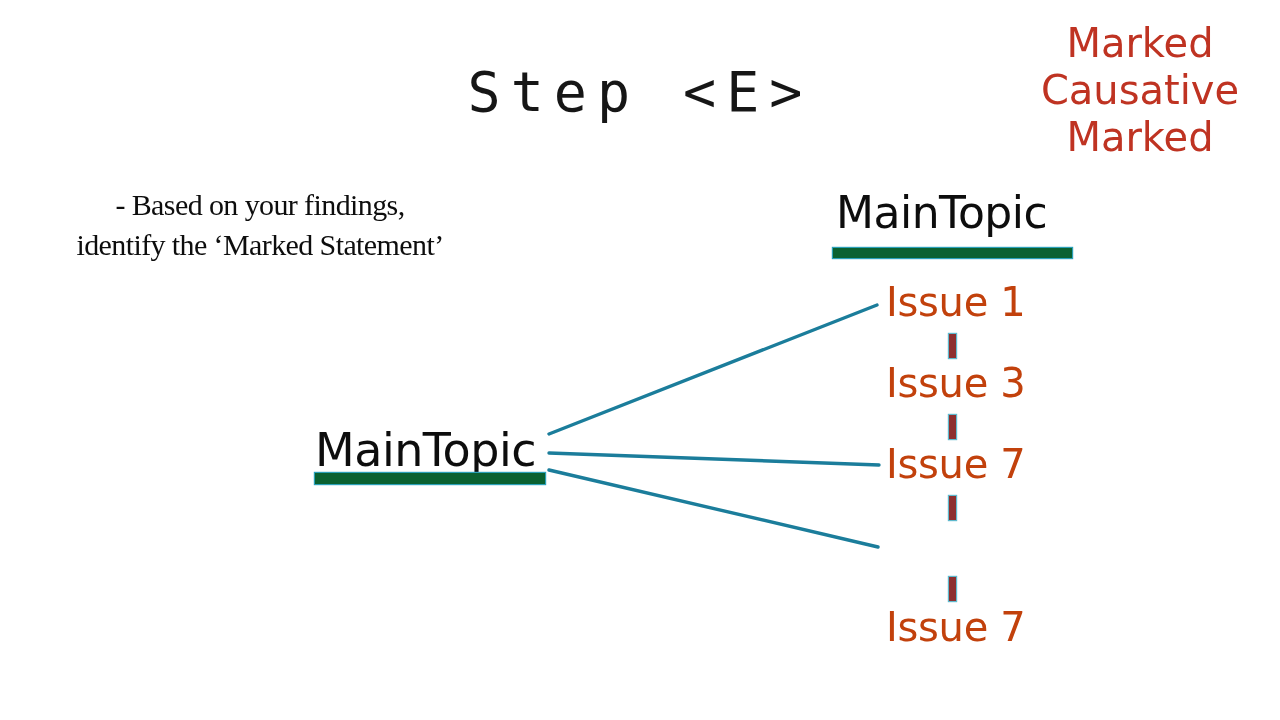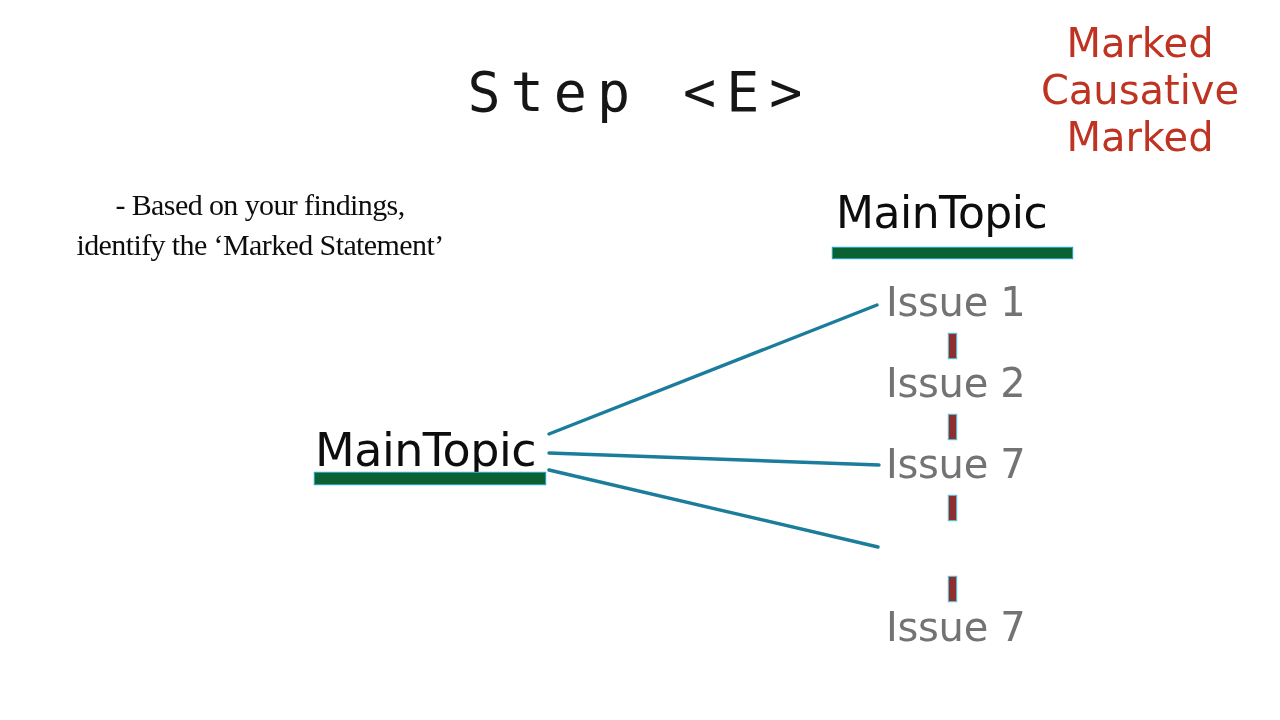--- a/index.html
+++ b/index.html
@@ -108,21 +108,21 @@
     left: 315px;
     top: 473px;
     width: 230px;
     height: 11px;
   }
 
   
   .issue-item {
     position: absolute;
     left: 886px;
-    color: #737373;
+    color: #c2410c;
     font-family: "DejaVu Sans", sans-serif;
     font-size: 40px;
     font-weight: 400;
     letter-spacing: -0.3px;
     white-space: nowrap;
     line-height: 1;
   }
 
   
   .issue-dash {
@@ -168,21 +168,21 @@
   <div class="node-label" id="causative-label">MainTopic</div>
   <div class="node-underline" id="causative-underline" style="background: rgb(10, 97, 49);"></div>
 
   <svg id="connector-lines" viewBox="0 0 1280 720" width="1280" height="720">
     <line x1="549" y1="434" x2="877" y2="305" stroke="#1b7d9b" stroke-width="3.4" stroke-linecap="round"></line>
     <line x1="549" y1="453" x2="879" y2="465" stroke="#1b7d9b" stroke-width="3.4" stroke-linecap="round"></line>
     <line x1="549" y1="470" x2="878" y2="547" stroke="#1b7d9b" stroke-width="3.4" stroke-linecap="round"></line>
   </svg>
 
   <div class="issue-item" style="top:282px">Issue 1</div>
-  <div class="issue-item" style="top:363px">Issue 2</div>
+  <div class="issue-item" style="top:363px">Issue 3</div>
   <div class="issue-item" style="top:444px">Issue 7</div>
   <div class="issue-item" style="top:607px">Issue 7</div>
 
   <div class="issue-dash" style="top: 334px; background: rgb(142, 47, 47);"></div>
   <div class="issue-dash" style="top: 415px; background: rgb(142, 47, 47);"></div>
   <div class="issue-dash" style="top: 496px; background: rgb(142, 47, 47);"></div>
   <div class="issue-dash" style="top: 577px; background: rgb(142, 47, 47);"></div>
 
 </div>
 

